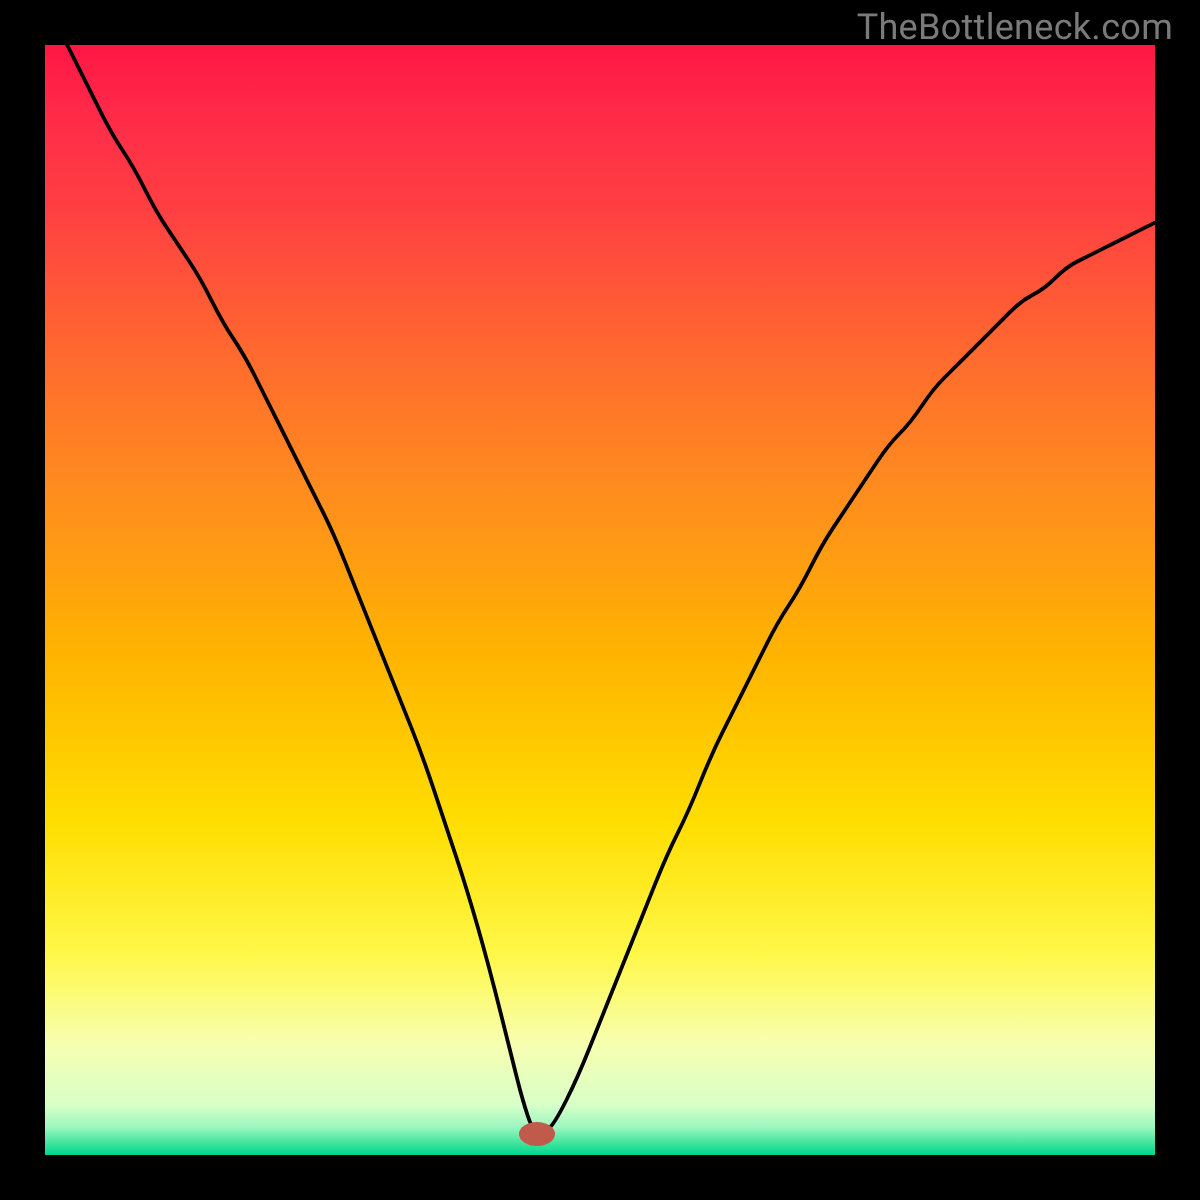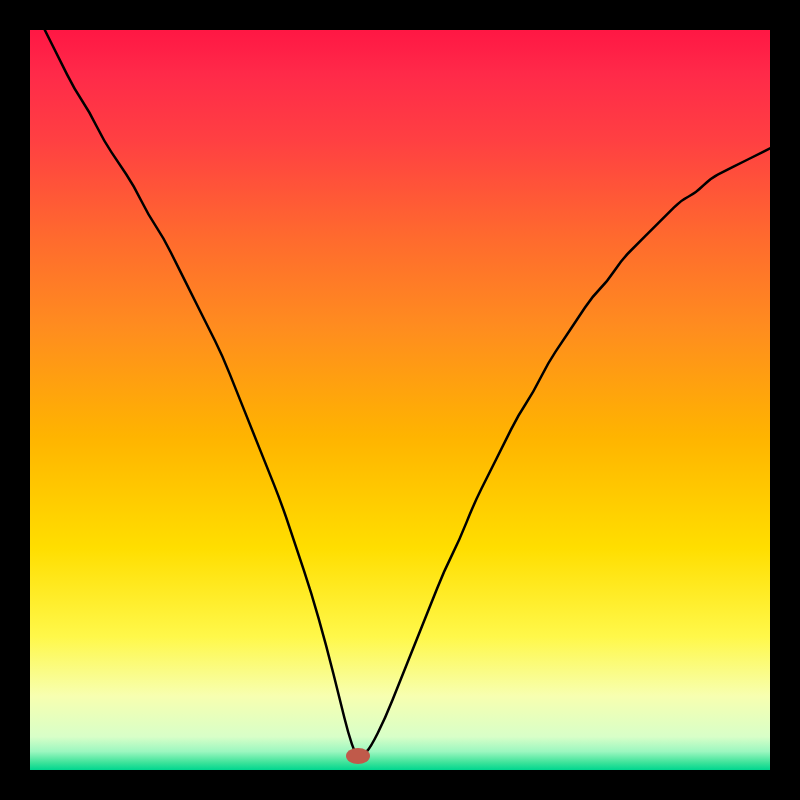--- a/index.html
+++ b/index.html
@@ -31,20 +31,21 @@
     color: #7a7a7a;
     font-size: 24px;
     font-weight: 400;
     letter-spacing: 0.2px;
   }
 </style>
 </head>
 <body>
 
 <div class="frame">
+  <div class="watermark">TheBottleneck.com</div>
   <div class="plot-area">
     <svg id="chart-svg" width="740" height="740" viewBox="0 0 740 740" preserveAspectRatio="none">
       <defs>
         <linearGradient id="bg-grad" x1="0" y1="0" x2="0" y2="1">
             <stop offset="0%" stop-color="#ff1744"></stop>
             <stop offset="6%" stop-color="#ff2a49"></stop>
             <stop offset="15%" stop-color="#ff4042"></stop>
             <stop offset="28.000000000000004%" stop-color="#ff6a2e"></stop>
             <stop offset="40%" stop-color="#ff8c1f"></stop>
             <stop offset="55.00000000000001%" stop-color="#ffb400"></stop>

